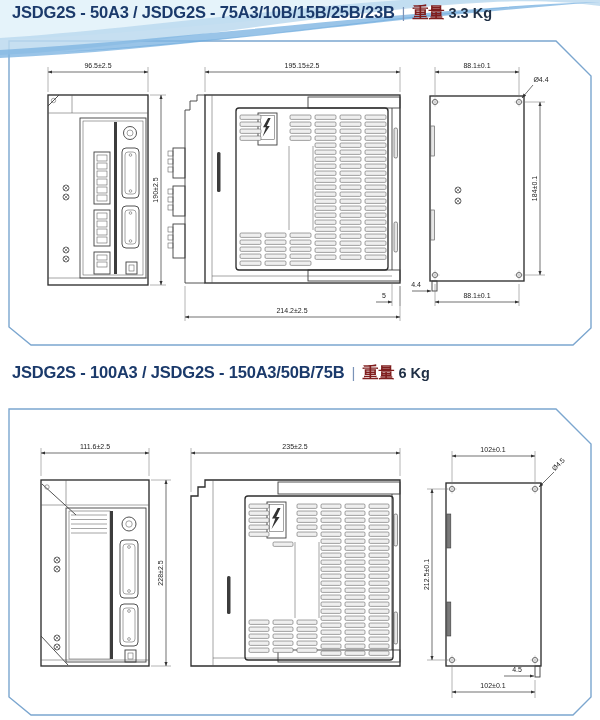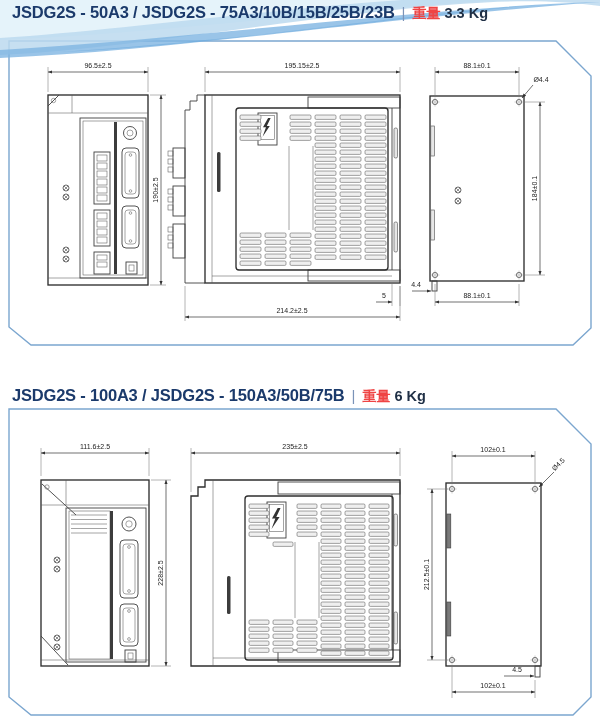--- a/index.html
+++ b/index.html
@@ -2,21 +2,21 @@
 <html><head>
 <meta charset="utf-8">
 <style>
   html,body{margin:0;padding:0;background:#fff;}
   #stage{position:relative;width:600px;height:720px;background:#fff;overflow:hidden;
          font-family:"Liberation Sans",sans-serif;}
   .swoosh{position:absolute;left:0;top:0;z-index:2;pointer-events:none;}
   .sec-title{position:absolute;left:12px;z-index:3;white-space:nowrap;}
   .model{font-size:16.5px;font-weight:bold;color:#1b3a6b;letter-spacing:-0.2px;}
   .sep{font-size:15px;color:#7a93b8;margin:0 7px;font-weight:400;}
-  .wlabel{font-size:14px;color:#ef4444;font-weight:bold;margin-right:4px;}
+  .wlabel{font-size:16px;color:#7f1d1d;font-weight:bold;margin-right:4px;}
   .wvalue{font-size:14.5px;color:#1f2f45;font-weight:bold;margin-top:16px;}
   .panel-svg{position:absolute;z-index:1;}
   .panel{fill:#ffffff;stroke:#7ba6cf;stroke-width:1.4;}
   .ln{stroke:#3f3f3f;stroke-width:.9;fill:none;}
   .lt{stroke:#5a5a5a;stroke-width:.55;fill:none;}
   .ln2{stroke:#2e2e2e;stroke-width:1.35;fill:none;}
   .dim{stroke:#333;stroke-width:.7;fill:none;}
   .ext{stroke:#777;stroke-width:.55;fill:none;}
   .dtx{font-family:"Liberation Sans",sans-serif;font-size:7px;fill:#222;text-anchor:middle;}
   .slat{fill:#efefef;stroke:#5a5a5a;stroke-width:.55;}
@@ -269,21 +269,21 @@
       <line class="dim" x1="532" y1="62" x2="532" y2="235" marker-start="url(#mA)" marker-end="url(#mA)"></line>
       <text class="dtx" transform="translate(528.5,148.5) rotate(-90)">184±0.1</text>
       <path class="ext" d="M427,244 V266 M511,244 V266"></path>
       <line class="dim" x1="427" y1="262" x2="511" y2="262" marker-start="url(#mA)" marker-end="url(#mA)"></line>
       <text class="dtx" x="469" y="258">88.1±0.1</text>
       <text class="dtx" x="408" y="247">4.4</text>
       <line class="dim" x1="404" y1="251" x2="423" y2="251" marker-end="url(#mA)"></line>
     </g>
   </svg>
 
-  <div class="sec-title" style="top:386px;">
+  <div class="sec-title" style="top:363px;">
     <span class="model">JSDG2S - 100A3 / JSDG2S - 150A3/50B/75B</span><span class="sep">|</span><span class="wlabel">重量</span><span class="wvalue">6 Kg</span>
   </div>
 
   <svg class="panel-svg" style="left:8px;top:408px;" width="584" height="308" viewBox="0 0 584 308">
     <path class="panel" d="M1,1 L548,1 L583,36 L583,289 L565,307 L23,307 L1,289 Z"></path>
 
     <g>
       <rect class="ln2" x="33" y="72" width="108" height="186"></rect>
       <path class="ln" d="M34,76 L68,107 M33,228 L60,257"></path>
       <circle class="lt" cx="39" cy="79" r="2.2"></circle>

